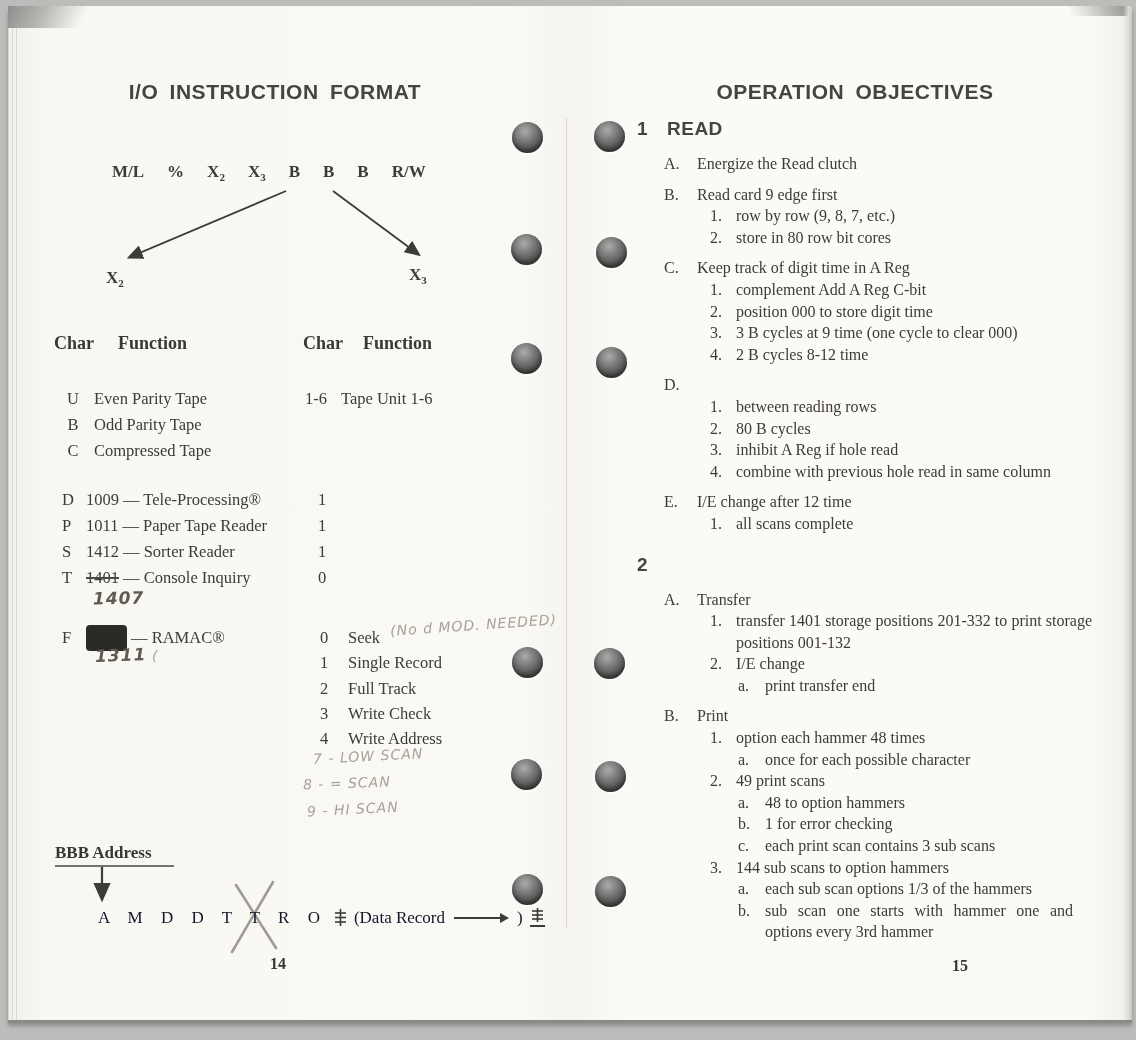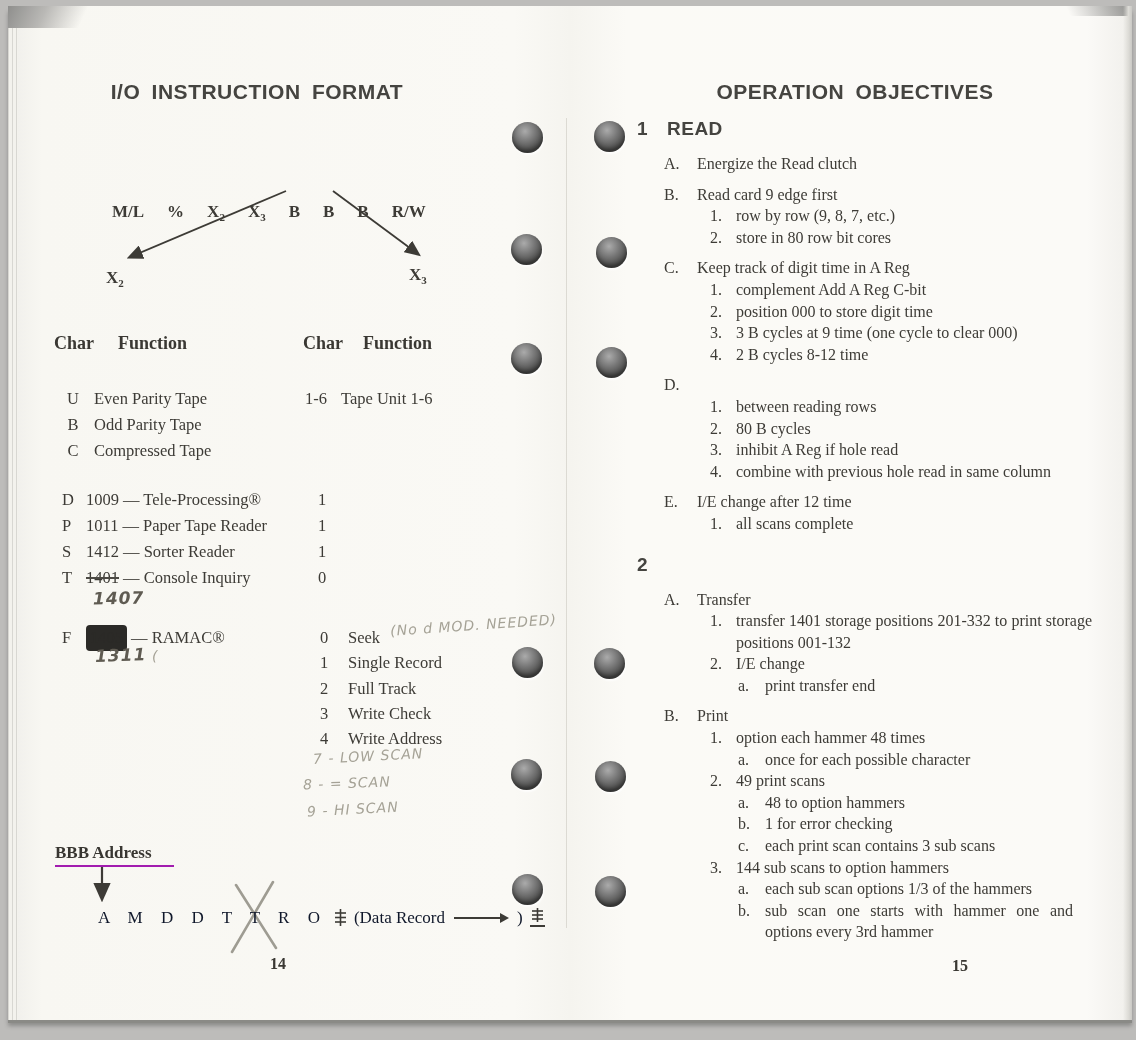--- a/index.html
+++ b/index.html
@@ -17,40 +17,40 @@
   .right-edge{position:absolute;right:0;top:0;width:9px;height:100%;
     background:linear-gradient(90deg,rgba(0,0,0,0) 0%,#dddcd7 60%,#c9c8c4 100%);}
   .gutter{position:absolute;left:566px;top:118px;width:1px;height:810px;background:#dcdad3;}
   .hole{position:absolute;width:31px;height:31px;border-radius:50%;
     background:radial-gradient(circle at 42% 30%, #ababab 0%, #7a7a7a 35%, #474746 72%, #686867 100%);
     box-shadow:inset 0 -3px 4px rgba(0,0,0,.35), 1px 2px 2px rgba(255,255,255,.8);}
   .head{font-family:"Liberation Sans","DejaVu Sans",sans-serif;font-weight:bold;color:#454440;letter-spacing:.5px;}
   .title{font-size:21px;word-spacing:5px;text-align:center;}
   .abs{position:absolute;}
   
-  .fmt-row{display:flex;gap:23px;font-size:17px;font-weight:bold;color:#3d3b36;margin-top:40px;}
+  .fmt-row{display:flex;gap:23px;font-size:17px;font-weight:bold;color:#3d3b36;}
   .fc sub{font-size:11px;}
   .callout{font-size:17px;font-weight:bold;color:#3d3b36;}
   .callout sub{font-size:11px;}
   .tbl-head{display:flex;font-weight:bold;font-size:18px;color:#3a3833;}
   .trow{display:flex;font-size:16.5px;line-height:26px;color:#3d3b36;}
   .trow .c1{width:22px;text-align:center;margin-right:10px;flex:none;}
   .drow{position:relative;display:flex;font-size:16.5px;line-height:26px;color:#3d3b36;}
   .drow .c1{width:24px;flex:none;}
   .drow .num{margin-right:4px;}
   .strike{text-decoration:line-through;text-decoration-thickness:2px;text-decoration-color:#4c4a44;}
   .blob{background:#2b2a27;color:#2b2a27;border-radius:4px;padding:0 4px;margin-right:2px;}
   .digit{position:absolute;left:256px;top:0;}
   .mrow{display:flex;font-size:16.5px;line-height:25.3px;color:#3d3b36;}
   .mrow .c1{width:16px;flex:none;margin-right:12px;}
   .hw{font-family:"DejaVu Sans",sans-serif;font-style:italic;letter-spacing:1px;}
   .hw-dark{color:#5f5b52;font-weight:bold;font-size:17px;}
   .hw-light{color:#a5a296;font-size:14px;}
   .ramac-head{font-size:19px;letter-spacing:.3px;}
-  .bbb{font-size:17px;font-weight:bold;color:#383631;border-bottom:2px solid #a21caf;padding:0 22px 2px 0;display:inline-block;}
+  .bbb{font-size:17px;font-weight:bold;color:#383631;border-bottom:2px solid #737373;padding:0 22px 2px 0;display:inline-block;}
   .formula{display:flex;align-items:center;gap:7px;font-size:17px;color:#0f172a;}
   .formula .letters{letter-spacing:7px;}
   .pagenum{font-size:16px;font-weight:bold;color:#3a3833;text-align:center;}
   
   .outline{width:520px;font-size:16px;color:#3d3b36;}
   .sec-head{display:flex;margin:19px 0 13px 0;font-size:19px;}
   .sec-head:first-child{margin-top:0;}
   .sec-head .snum{width:30px;flex:none;padding-left:37px;box-sizing:content-box;}
   .oline{display:flex;line-height:21.6px;}
   .oline .olab{flex:none;}
@@ -83,21 +83,21 @@
   <div class="hole abs" style="left:596px;top:237px;"></div>
   <div class="hole abs" style="left:511px;top:343px;"></div>
   <div class="hole abs" style="left:596px;top:347px;"></div>
   <div class="hole abs" style="left:512px;top:647px;"></div>
   <div class="hole abs" style="left:594px;top:648px;"></div>
   <div class="hole abs" style="left:511px;top:759px;"></div>
   <div class="hole abs" style="left:595px;top:761px;"></div>
   <div class="hole abs" style="left:512px;top:874px;"></div>
   <div class="hole abs" style="left:595px;top:876px;"></div>
 
-  <div class="abs head title" style="left:52px;top:80px;width:410px;">I/O INSTRUCTION FORMAT</div>
+  <div class="abs head title" style="left:70px;top:80px;width:410px;">I/O INSTRUCTION FORMAT</div>
 
   <div class="abs fmt-row" style="left:112px;top:162px;">
     <span class="fc"><span>M/L</span><sub></sub></span>
     <span class="fc"><span>%</span><sub></sub></span>
     <span class="fc"><span>X</span><sub>2</sub></span>
     <span class="fc"><span>X</span><sub>3</sub></span>
     <span class="fc"><span>B</span><sub></sub></span>
     <span class="fc"><span>B</span><sub></sub></span>
     <span class="fc"><span>B</span><sub></sub></span>
     <span class="fc"><span>R/W</span><sub></sub></span>

